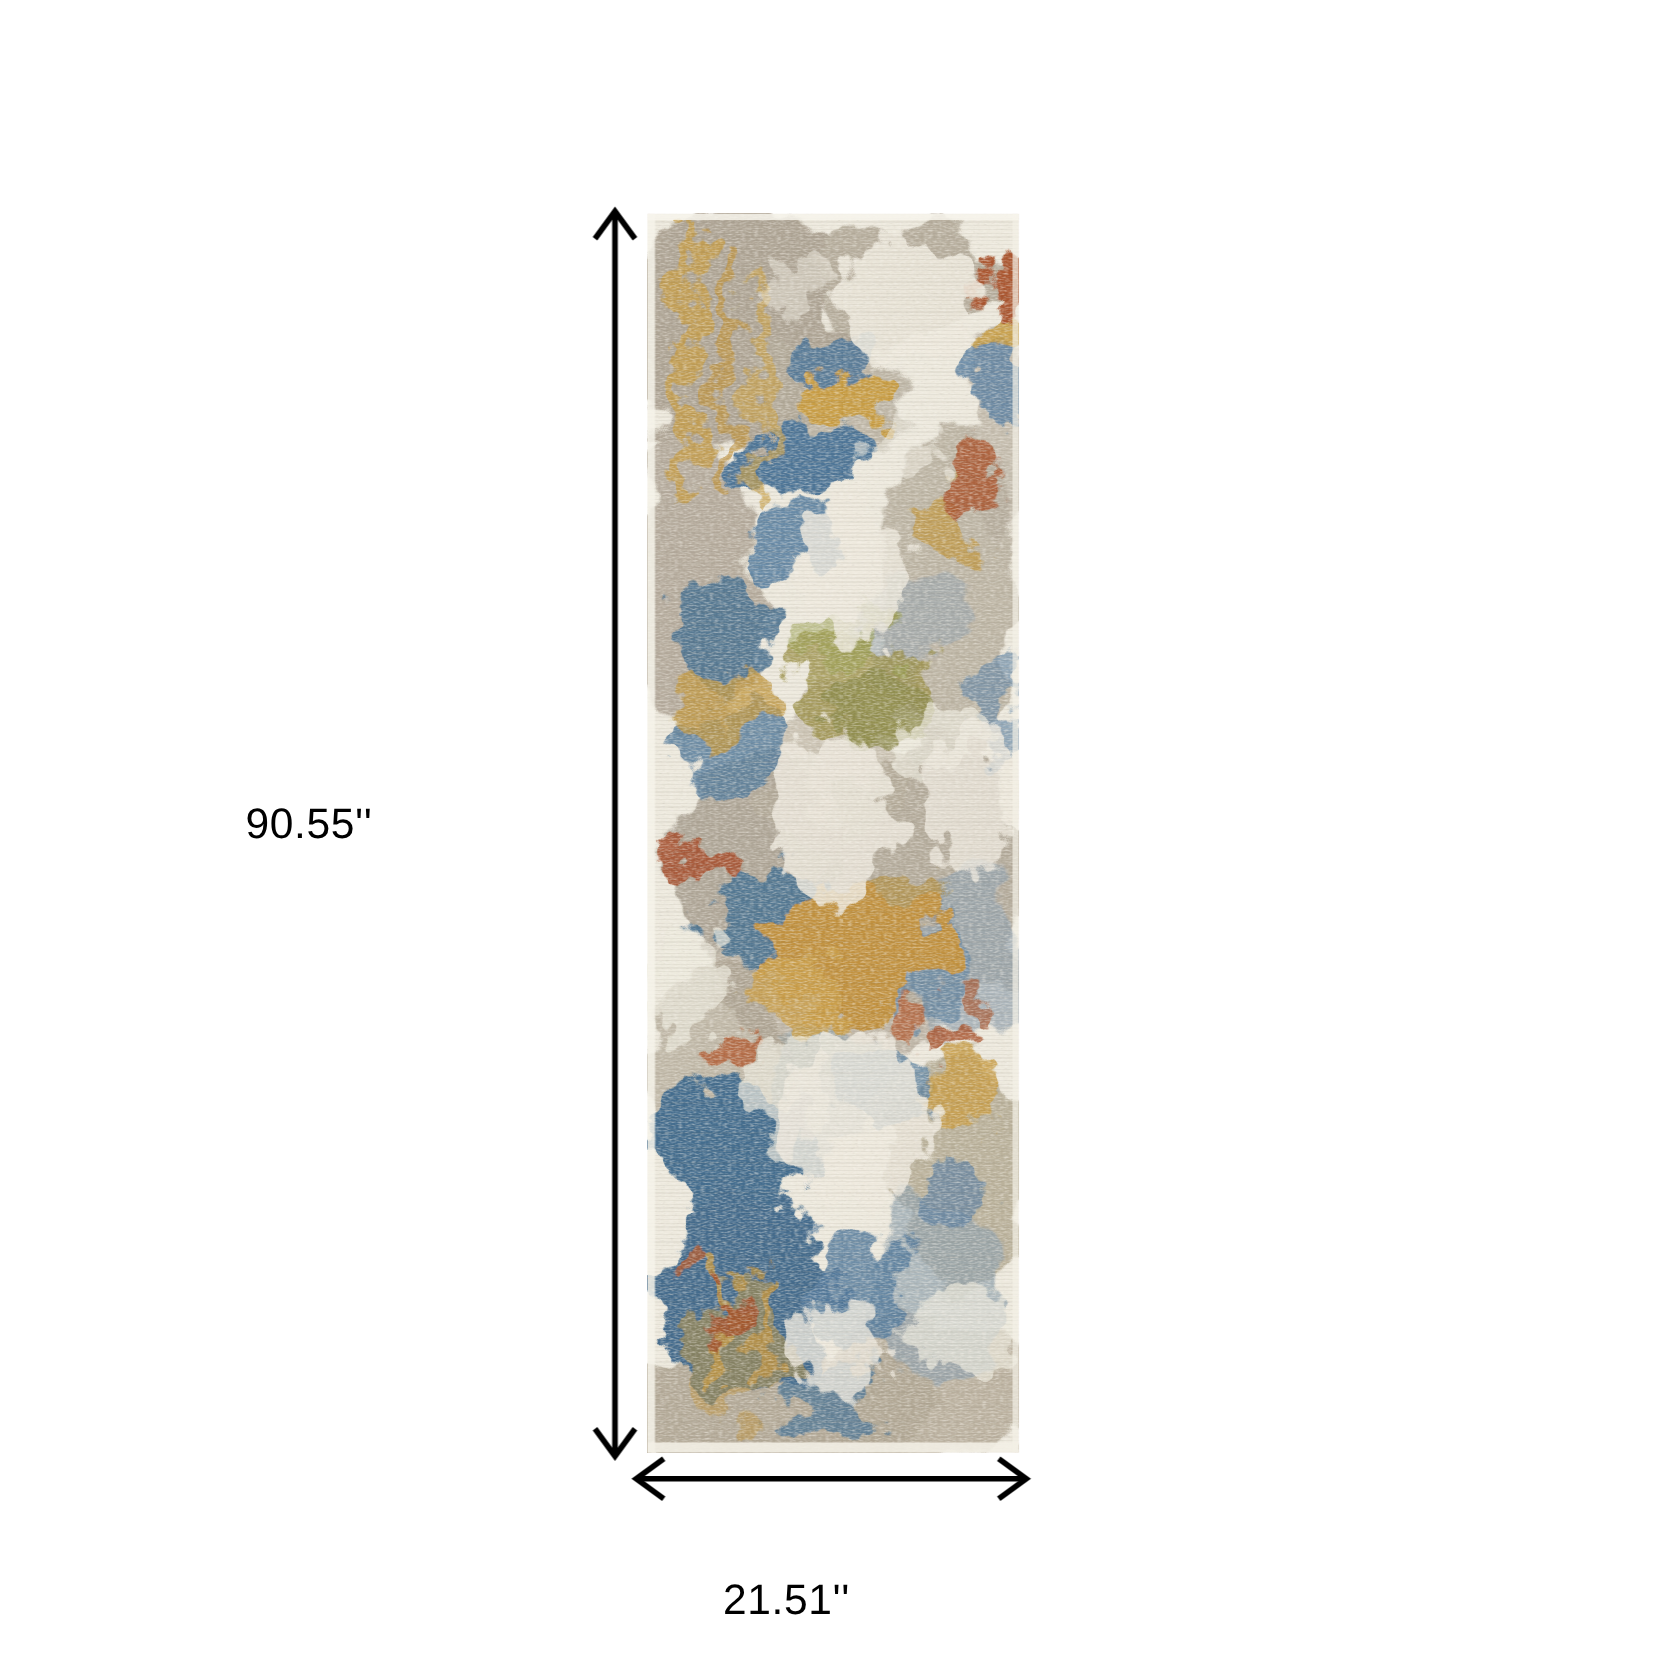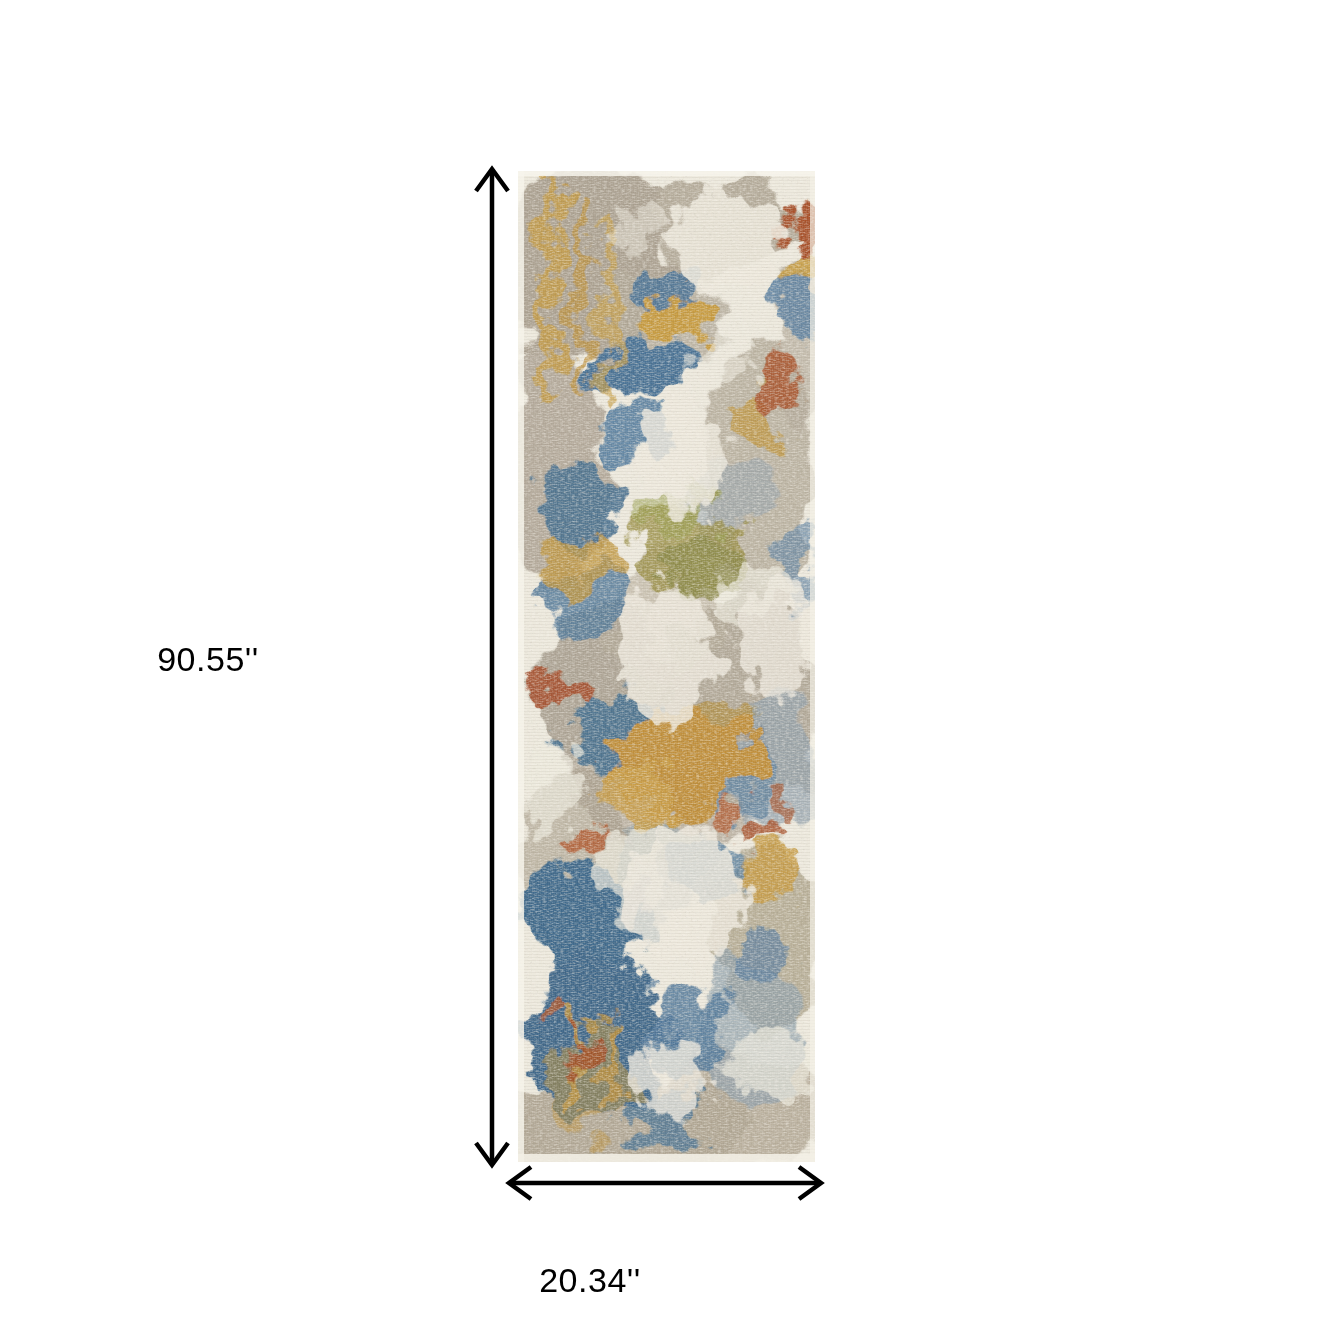--- a/index.html
+++ b/index.html
@@ -45,21 +45,21 @@
   }
 
   
   .dim-label {
     position: absolute;
     width: 180px;
     color: #000;
     font-size: 34px;
     line-height: 38px;
     letter-spacing: .5px;
-    text-align: center;
+    text-align: right;
     white-space: nowrap;
   }
   .label-height { left: 118px; top: 640px; }
   .label-width  { left: 500px; top: 1261px; }
 </style>
 </head>
 <body>
 
 <div class="canvas">
 
@@ -192,15 +192,15 @@
   </svg>
 
   <svg class="dim dim-h" width="330" height="44" viewBox="0 0 330 44">
     <line x1="9" y1="22" x2="321" y2="22"></line>
     <polyline points="31,6 9,22 31,38"></polyline>
     <polyline points="299,6 321,22 299,38"></polyline>
   </svg>
 
   <div class="dim-label label-height">90.55''</div>
 
-  <div class="dim-label label-width">20.34''</div>
+  <div class="dim-label label-width">21.51''</div>
 
 </div>
 
 </body></html>

